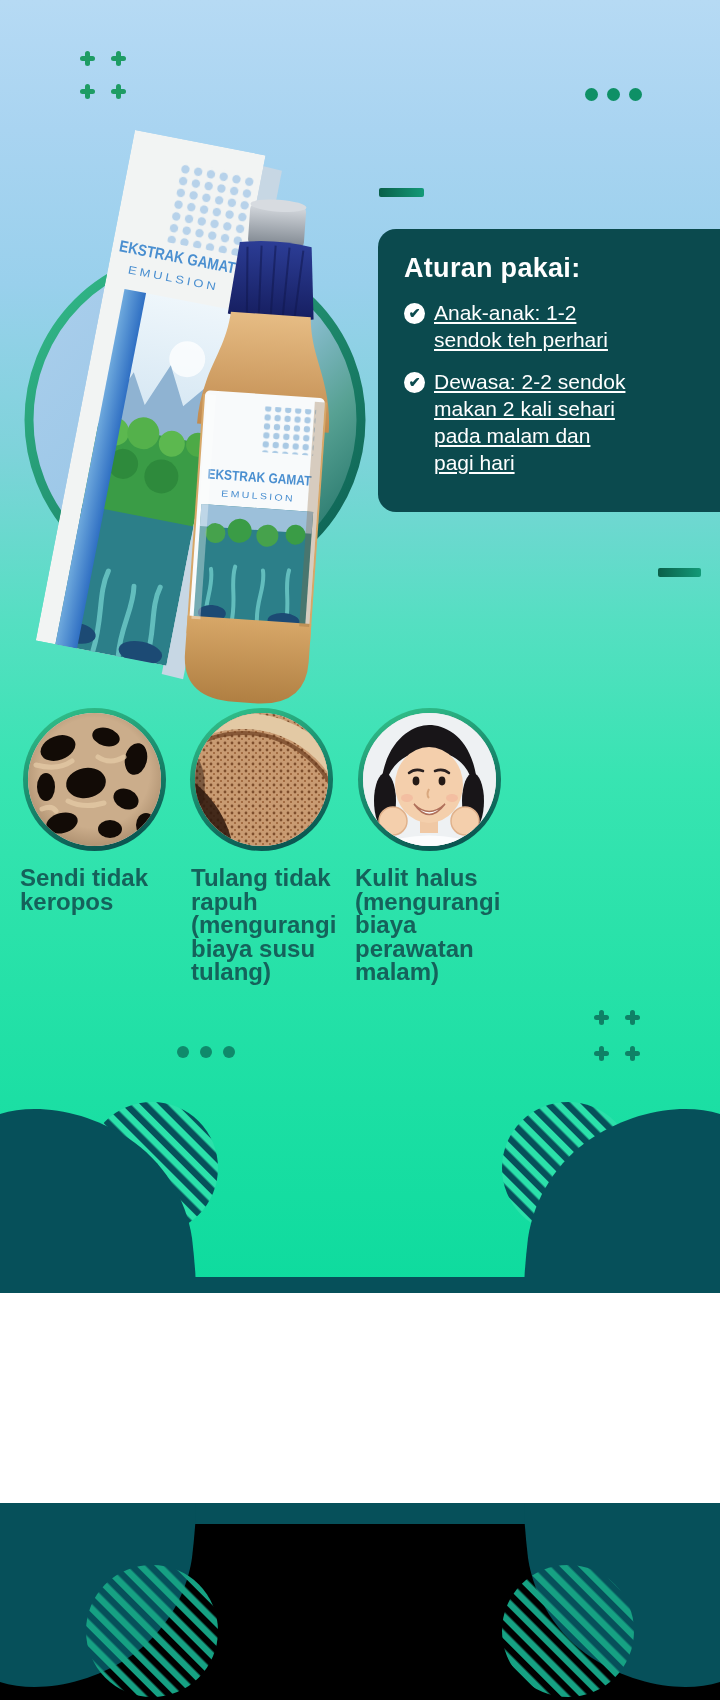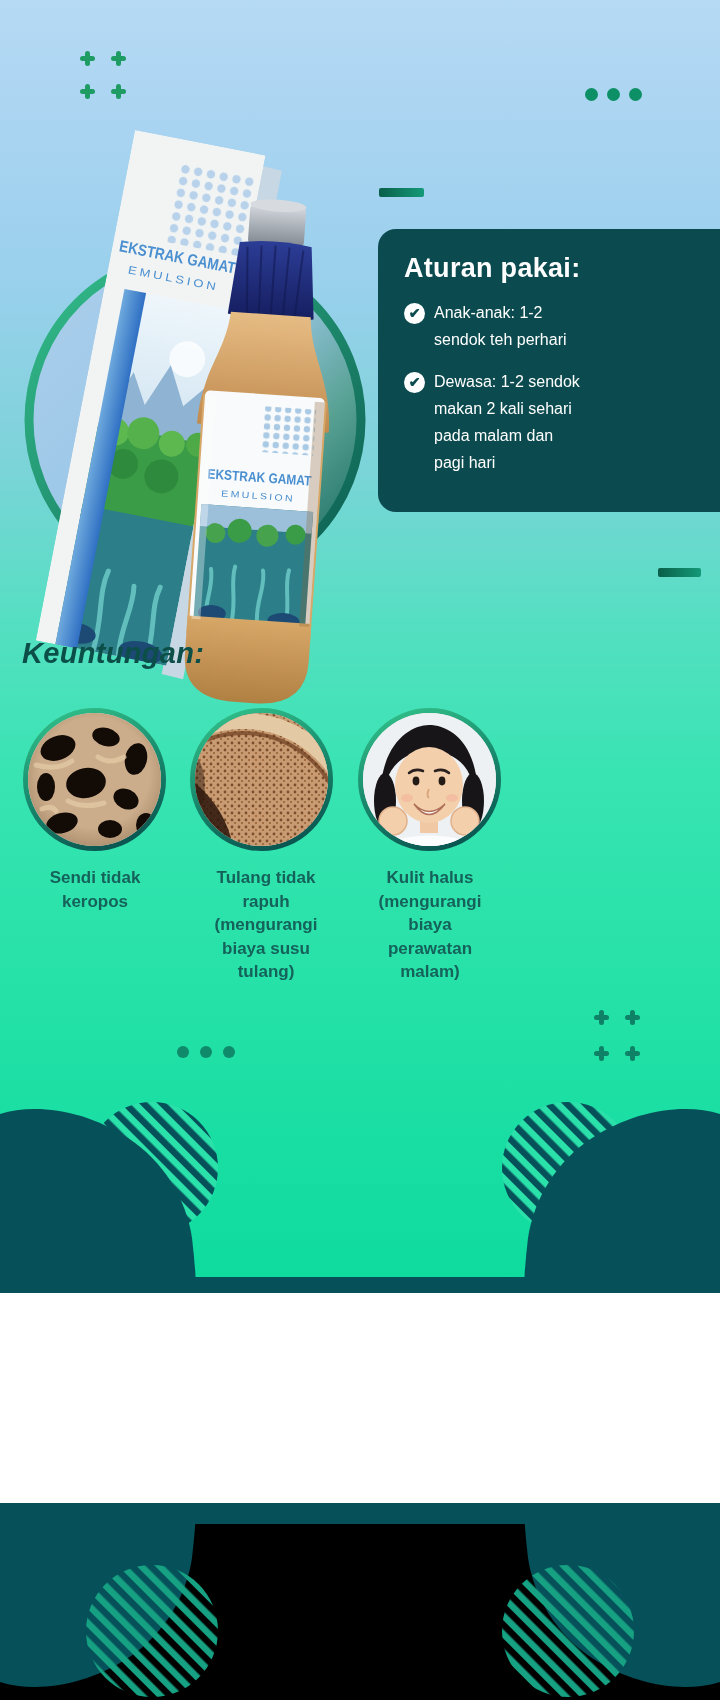--- a/index.html
+++ b/index.html
@@ -25,29 +25,29 @@
   .dots-bottom .dot{width:12px;height:12px;margin-right:11px;background:#0f8a6b;}
   .dash{position:absolute;height:9px;border-radius:2px;background:linear-gradient(90deg,#0a5f49,#139a78);}
 
   
   .usage-card{position:absolute;left:378px;top:229px;width:378px;height:283px;box-sizing:border-box;
     background:#0b4a4e;border-radius:18px;padding:24px 24px 0 26px;color:#fff;}
   .usage-title{font-size:27px;font-weight:800;letter-spacing:.3px;}
   .usage-item{display:flex;margin-top:15px;}
   .check{flex:none;width:21px;height:21px;margin:4px 9px 0 0;border-radius:50%;background:#ffffff;
     color:#0b4a4e;font-size:14px;line-height:21px;text-align:center;font-weight:700;}
-  .usage-text{font-size:16px;line-height:27px;white-space:pre-line;}
+  .usage-text{font-size:21px;line-height:27px;white-space:pre-line;text-decoration:underline;}
 
   
   .benefits-heading{position:absolute;left:22px;top:637px;font-size:29px;font-weight:800;
     font-style:italic;color:#0c4f48;letter-spacing:.3px;}
   .ring{position:absolute;width:133px;height:133px;padding:5px;border-radius:50%;
     background:linear-gradient(160deg,#2fbb87 10%,#18886c 50%,#0a5450 90%);}
   .ring-inner{width:133px;height:133px;border-radius:50%;overflow:hidden;background:#ddd;}
-  .caption{position:absolute;width:150px;top:866px;text-align:center;font-size:17px;line-height:23.5px;
+  .caption{position:absolute;width:150px;top:866px;font-size:24px;line-height:23.5px;
     font-weight:700;color:#15625b;white-space:pre-line;}
   svg{display:block;}
   .abs{position:absolute;}
 </style>
 </head>
 <body>
 
 <div class="poster">
 
   <div class="top-section">
@@ -173,28 +173,27 @@
 
     <div class="usage-card">
       <div class="usage-title">Aturan pakai:</div>
       <div class="usage-item">
         <span class="check">✔</span>
         <span class="usage-text">Anak-anak: 1-2
 sendok teh perhari</span>
       </div>
       <div class="usage-item">
         <span class="check">✔</span>
-        <span class="usage-text">Dewasa: 1-2 sendok
+        <span class="usage-text">Dewasa: 2-2 sendok
 makan 2 kali sehari
 pada malam dan
 pagi hari</span>
       </div>
     </div>
 
-    <div class="benefits-heading">Keuntungan:</div>
 
     <div class="ring" style="left:23px;top:708px;">
       <div class="ring-inner">
         <svg width="133" height="133" viewBox="0 0 133 133">
           <defs>
               <radialGradient id="boneVig" cx="0.5" cy="0.45" r="0.75">
             <stop offset="0.55" stop-color="#cbad8b"></stop>
                 <stop offset="1" stop-color="#8a6d4f"></stop>
           </radialGradient>
             </defs>

